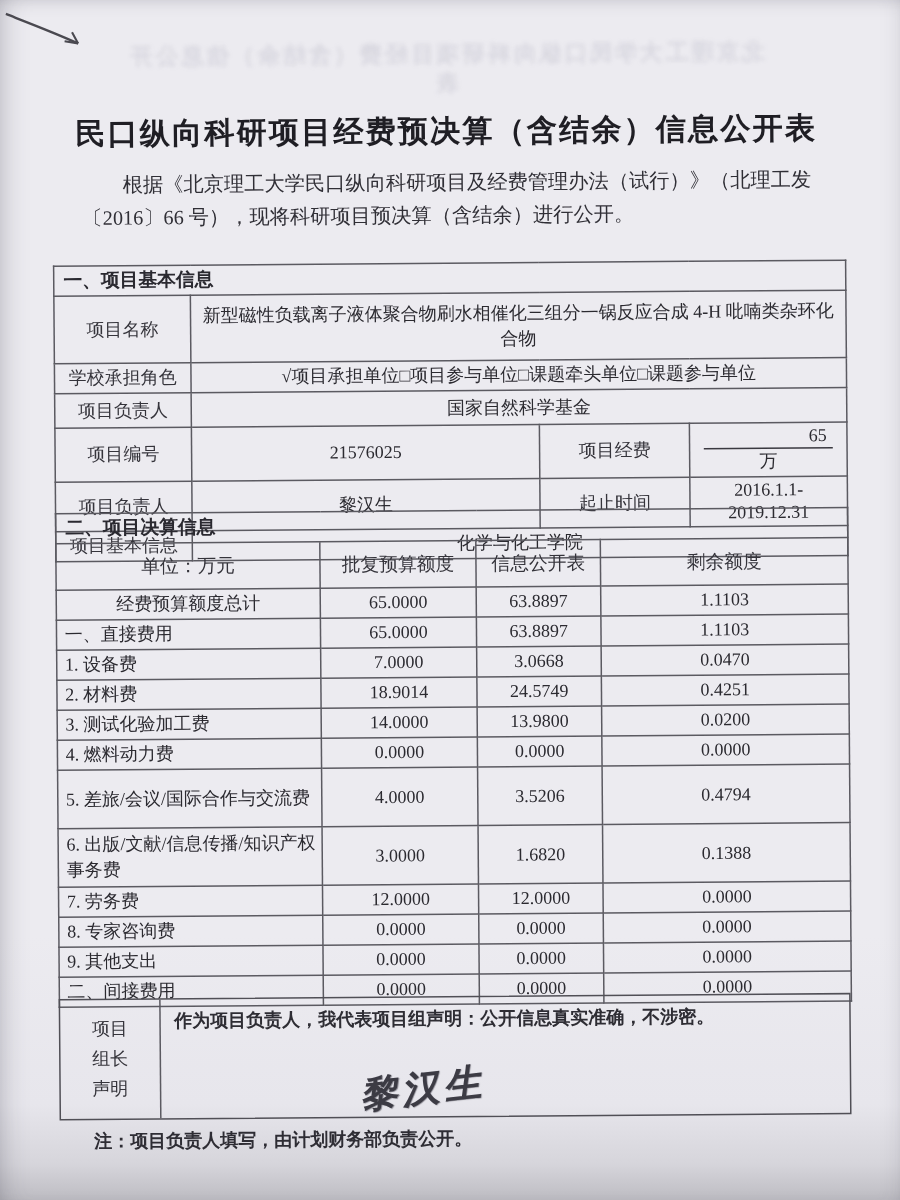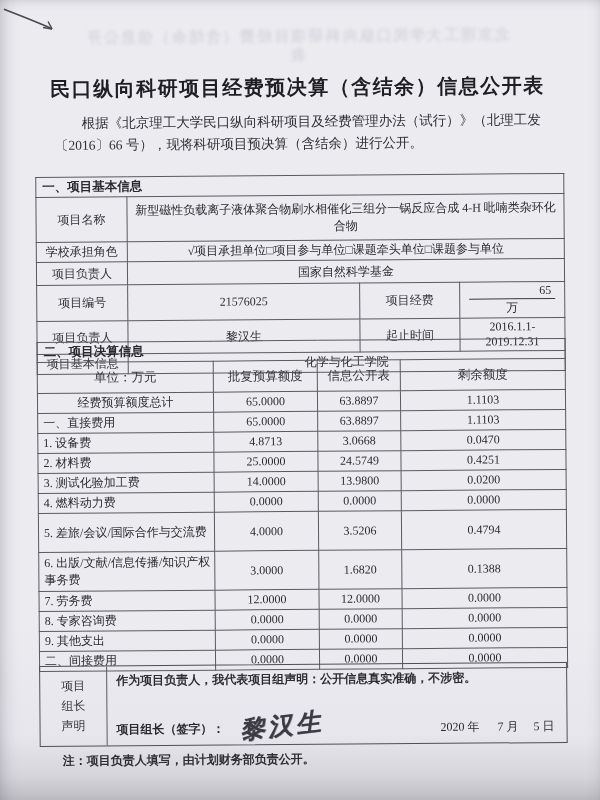--- a/index.html
+++ b/index.html
@@ -167,27 +167,27 @@
         <td class="num">1.1103</td>
       </tr>
       <tr class="r">
         <td class="ll">一、直接费用</td>
         <td class="num">65.0000</td>
         <td class="num">63.8897</td>
         <td class="num">1.1103</td>
       </tr>
       <tr class="r">
         <td class="ll">1. 设备费</td>
-        <td class="num">4.8713</td>
+        <td class="num">7.0000</td>
         <td class="num">3.0668</td>
         <td class="num">0.0470</td>
       </tr>
       <tr class="r">
         <td class="ll">2. 材料费</td>
-        <td class="num">25.0000</td>
+        <td class="num">18.9014</td>
         <td class="num">24.5749</td>
         <td class="num">0.4251</td>
       </tr>
       <tr class="r">
         <td class="ll">3. 测试化验加工费</td>
         <td class="num">14.0000</td>
         <td class="num">13.9800</td>
         <td class="num">0.0200</td>
       </tr>
       <tr class="r">
@@ -238,22 +238,20 @@
     <div class="decl">
       <div class="decl-side">
         <span>项目</span>
         <span>组长</span>
         <span>声明</span>
       </div>
       <div class="decl-main">
         <div class="decl-statement">作为项目负责人，我代表项目组声明：公开信息真实准确，不涉密。</div>
         <div class="signature">黎汉生</div>
         <div class="decl-signrow">
-          <span class="decl-signlabel">项目组长（签字）：</span>
-          <span class="decl-date">2020 年　  7 月　 5 日</span>
         </div>
       </div>
     </div>
 
     <div class="note">注：项目负责人填写，由计划财务部负责公开。</div>
 
   </div>
 </div>
 
 </body></html>

